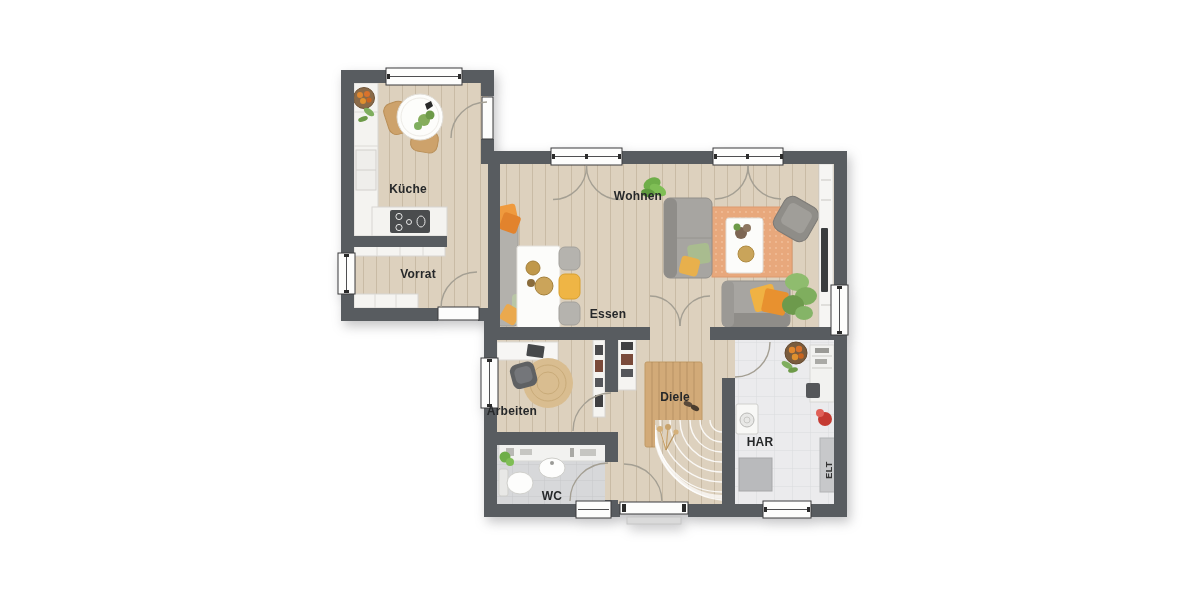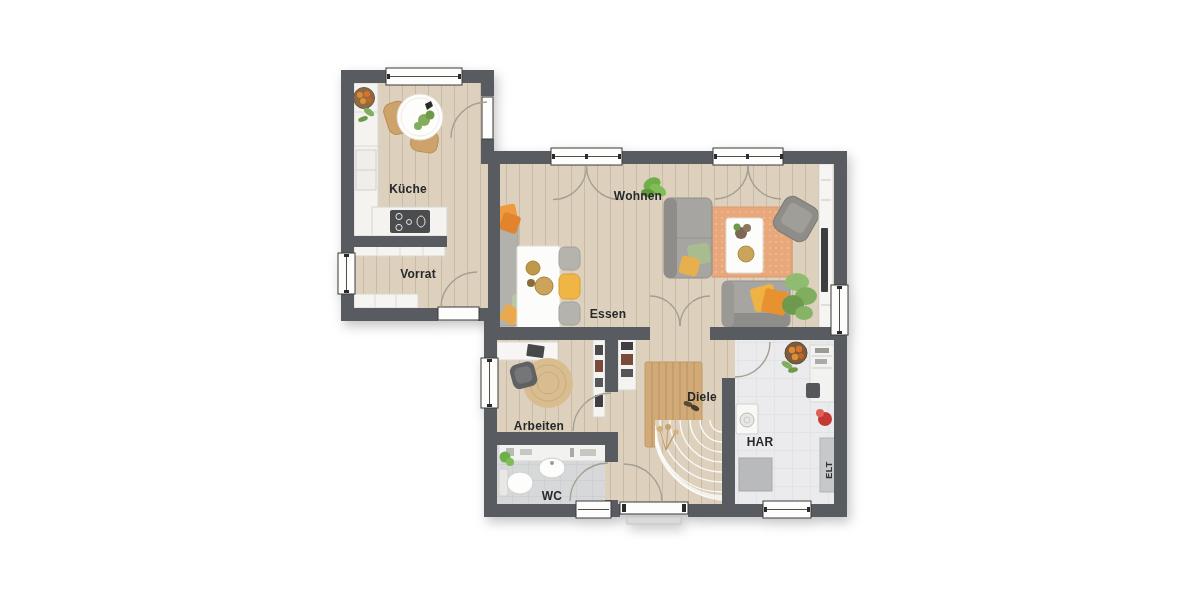--- a/index.html
+++ b/index.html
@@ -6,22 +6,22 @@
   #stage{position:relative;width:1200px;height:600px;background:#ffffff;overflow:hidden;
          font-family:"Liberation Sans",sans-serif;}
   #plan-svg{position:absolute;left:0;top:0;}
   .plan-shadow{filter:drop-shadow(3px 5px 6px rgba(96,96,102,0.38));}
   .lbl{position:absolute;transform:translate(-50%,-50%);font-weight:700;font-size:12px;
        color:#26282a;letter-spacing:.2px;white-space:nowrap;}
   .lbl-kueche{left:408px;top:189px;}
   .lbl-vorrat{left:418px;top:274px;}
   .lbl-wohnen{left:638px;top:196px;}
   .lbl-essen{left:608px;top:314px;}
-  .lbl-arbeiten{left:539px;top:411px;margin-top:15px;}
-  .lbl-diele{left:702px;top:397px;}
+  .lbl-arbeiten{left:512px;top:411px;}
+  .lbl-diele{left:675px;top:397px;}
   .lbl-wc{left:552px;top:496px;}
   .lbl-har{left:760px;top:442px;}
   .lbl-elt{left:829px;top:470px;font-size:9px;transform:translate(-50%,-50%) rotate(-90deg);
            letter-spacing:.4px;color:#333;}
 </style>
 </head>
 <body>
 
 <div id="stage">
 <svg id="plan-svg" width="1200" height="600" viewBox="0 0 1200 600">

